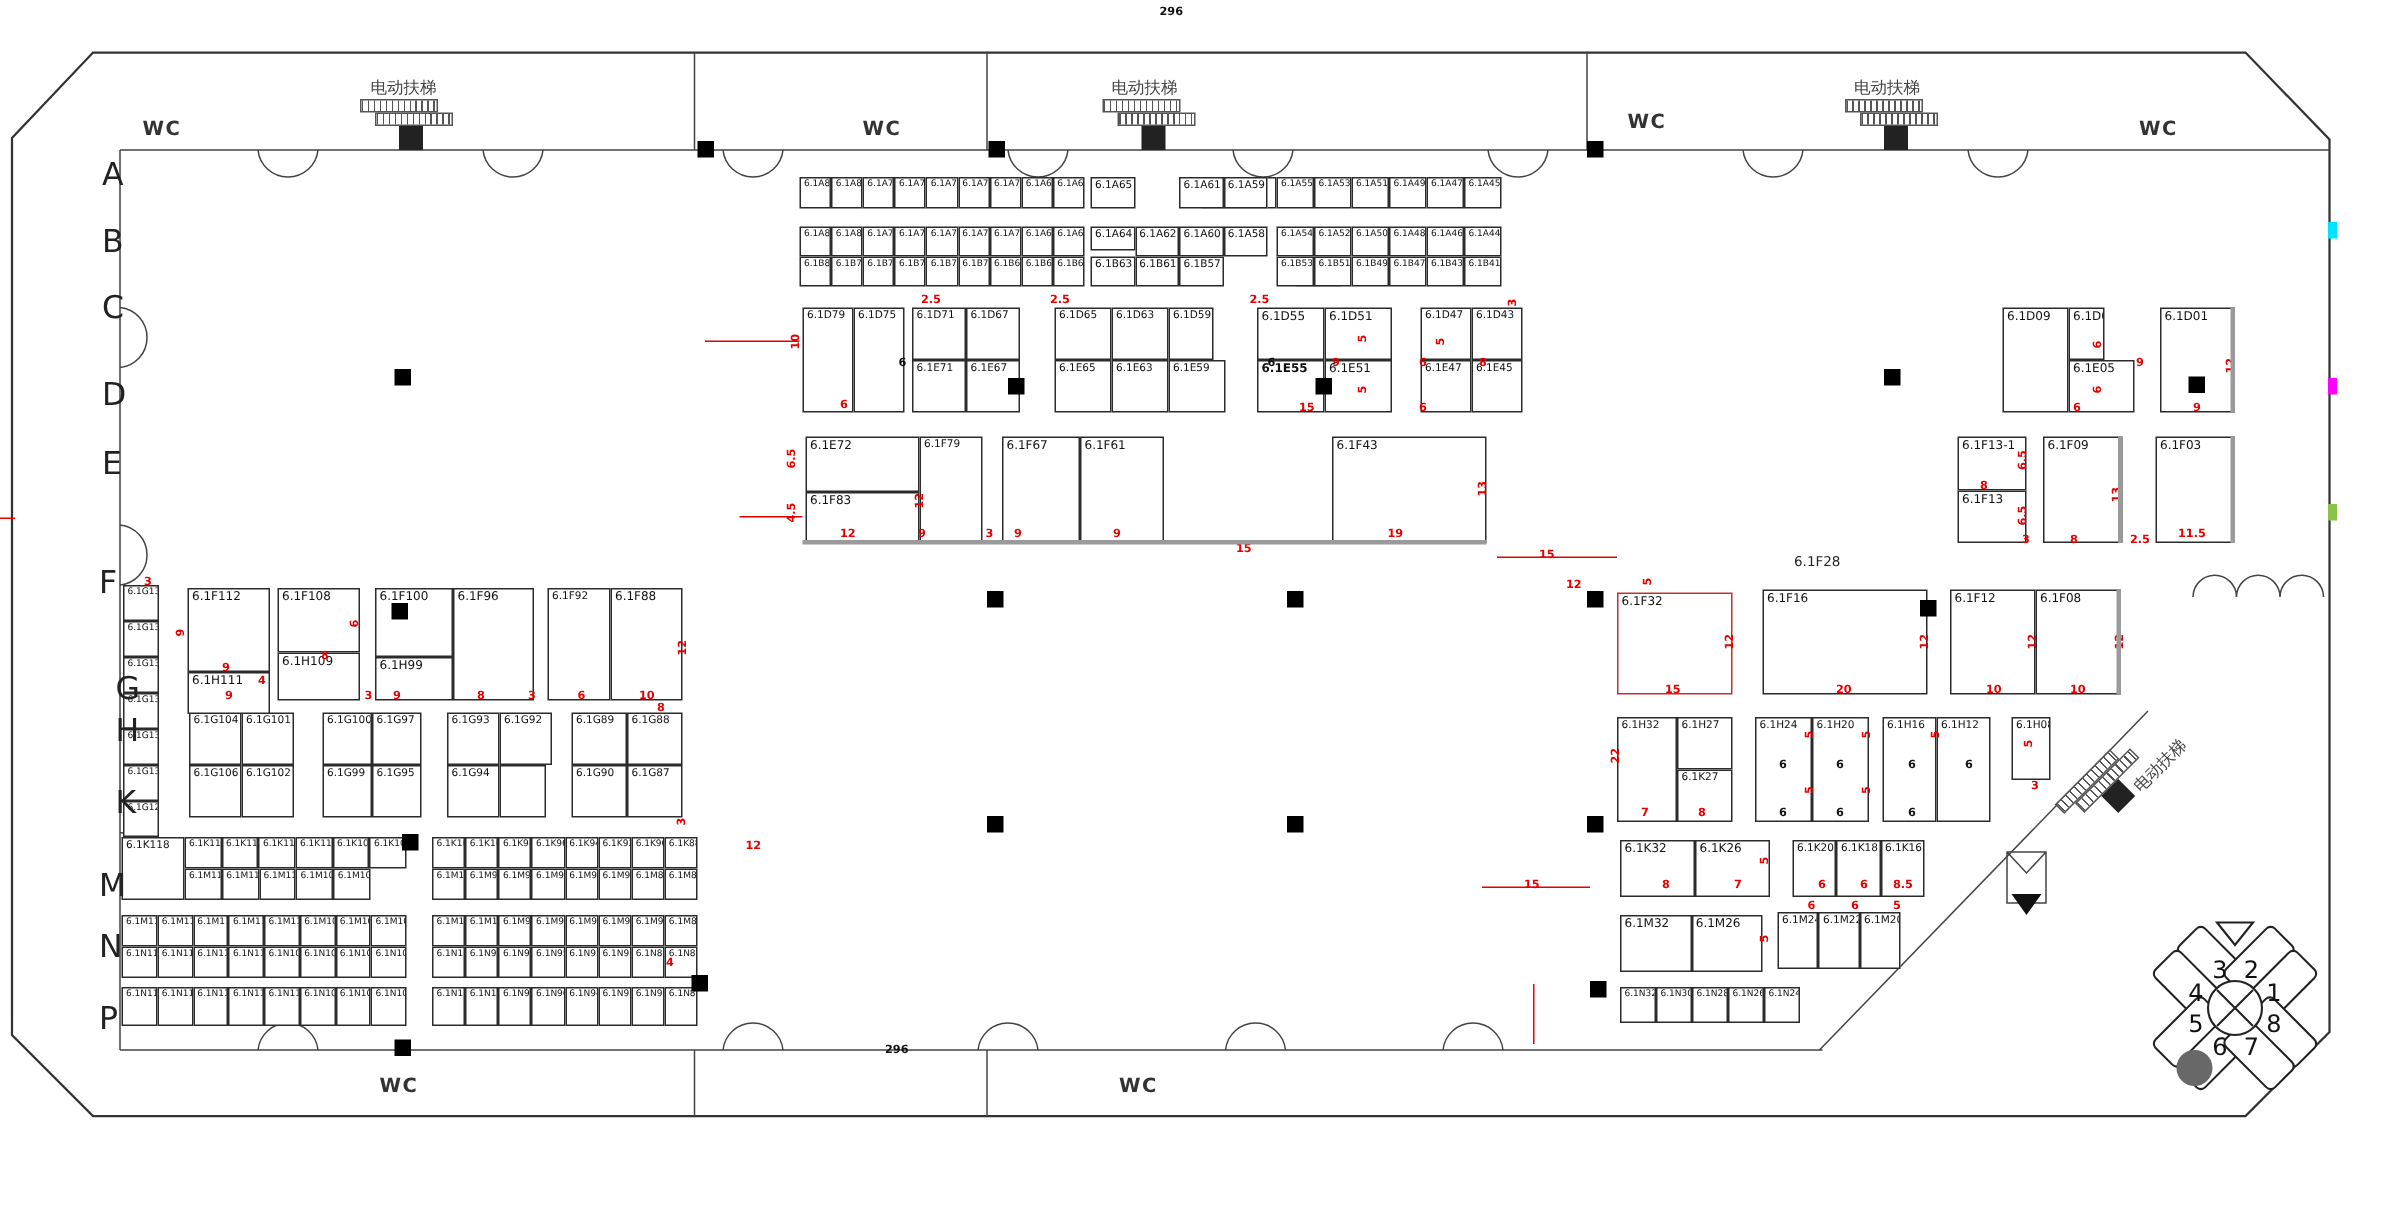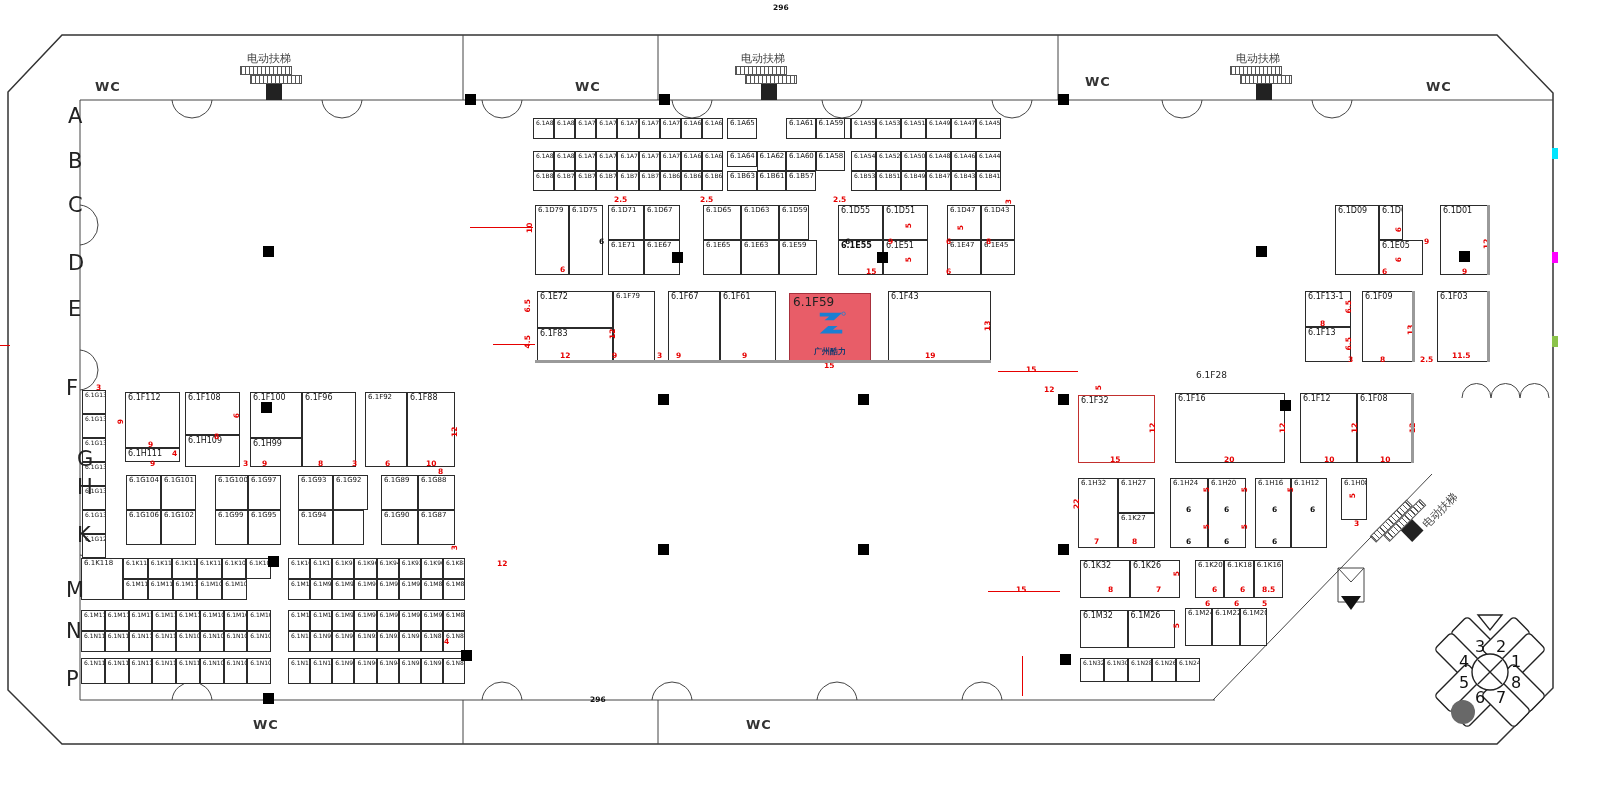--- a/index.html
+++ b/index.html
@@ -88,29 +88,20 @@
           <text x="1480" y="652">3</text>
           <text x="1464" y="667">4</text>
           <text x="1464" y="688">5</text>
           <text x="1480" y="703">6</text>
           <text x="1501" y="703">7</text>
           <text x="1516" y="688">8</text>
         </g>
     </g>
   </svg>
 
-  <div class="hl">
-    <div class="hl-id">6.1F59</div>
-    <svg class="hl-logo" width="30" height="28" viewBox="0 0 32 28">
-      <path d="M4 2 H28 L19 10 H9 L14 6 H4 Z" fill="#1b7fd2"></path>
-      <path d="M28 24 H4 L13 16 H23 L18 20 H28 Z" fill="#1b7fd2"></path>
-      <circle cx="29.5" cy="3" r="1.8" fill="none" stroke="#1b7fd2" stroke-width="0.8"></circle>
-    </svg>
-    <div class="hl-name">广州酷力</div>
-  </div>
 
 <div class="booth" style="left: 533px; top: 118px; width: 21.1111px; height: 21px; font-size: 6px; white-space: normal;">6.1A83</div>
     <div class="booth" style="left: 554.111px; top: 118px; width: 21.1111px; height: 21px; font-size: 6px; white-space: normal;">6.1A81</div>
     <div class="booth" style="left: 575.222px; top: 118px; width: 21.1111px; height: 21px; font-size: 6px; white-space: normal;">6.1A79</div>
     <div class="booth" style="left: 596.333px; top: 118px; width: 21.1111px; height: 21px; font-size: 6px; white-space: normal;">6.1A77</div>
     <div class="booth" style="left: 617.444px; top: 118px; width: 21.1111px; height: 21px; font-size: 6px; white-space: normal;">6.1A75</div>
     <div class="booth" style="left: 638.556px; top: 118px; width: 21.1111px; height: 21px; font-size: 6px; white-space: normal;">6.1A73</div>
     <div class="booth" style="left: 659.667px; top: 118px; width: 21.1111px; height: 21px; font-size: 6px; white-space: normal;">6.1A71</div>
     <div class="booth" style="left: 680.778px; top: 118px; width: 21.1111px; height: 21px; font-size: 6px; white-space: normal;">6.1A69</div>
     <div class="booth" style="left: 701.889px; top: 118px; width: 21.1111px; height: 21px; font-size: 6px; white-space: normal;">6.1A67</div>
@@ -309,21 +300,21 @@
     <div class="booth" style="left: 537px; top: 328px; width: 76px; height: 34px; font-size: 8px;">6.1F83</div>
     <div class="booth" style="left: 613px; top: 291px; width: 42px; height: 71px; font-size: 7px;">6.1F79</div>
     <div class="booth" style="left: 668px; top: 291px; width: 52px; height: 71px; font-size: 8px;">6.1F67</div>
     <div class="booth" style="left: 720px; top: 291px; width: 56px; height: 71px; font-size: 8px;">6.1F61</div>
     <div class="booth" style="left: 888px; top: 291px; width: 103px; height: 71px; font-size: 8px;">6.1F43</div>
     <div class="booth" style="left: 1305px; top: 291px; width: 46px; height: 36px; font-size: 8px;">6.1F13-1</div>
     <div class="booth" style="left: 1305px; top: 327px; width: 46px; height: 35px; font-size: 8px;">6.1F13</div>
     <div class="booth" style="left: 1362px; top: 291px; width: 53px; height: 71px; font-size: 8px;">6.1F09</div>
     <div class="booth" style="left: 1437px; top: 291px; width: 53px; height: 71px; font-size: 8px;">6.1F03</div>
     <div class="booth" style="left: 125px; top: 392px; width: 55px; height: 56px; font-size: 8px;">6.1F112</div>
-    <div class="booth" style="left: 125px; top: 448px; width: 55px; height: 14px; font-size: 8px;">6.1H111</div>
+    <div class="booth" style="left: 125px; top: 448px; width: 55px; height: 28px; font-size: 8px;">6.1H111</div>
     <div class="booth" style="left: 185px; top: 392px; width: 55px; height: 43px; font-size: 8px;">6.1F108</div>
     <div class="booth" style="left: 185px; top: 435px; width: 55px; height: 32px; font-size: 8px;">6.1H109</div>
     <div class="booth" style="left: 250px; top: 392px; width: 52px; height: 46px; font-size: 8px;">6.1F100</div>
     <div class="booth" style="left: 250px; top: 438px; width: 52px; height: 29px; font-size: 8px;">6.1H99</div>
     <div class="booth" style="left: 302px; top: 392px; width: 54px; height: 75px; font-size: 8px;">6.1F96</div>
     <div class="booth" style="left: 365px; top: 392px; width: 42px; height: 75px; font-size: 7px;">6.1F92</div>
     <div class="booth" style="left: 407px; top: 392px; width: 48px; height: 75px; font-size: 8px;">6.1F88</div>
     <div class="booth" style="left: 81px; top: 558px; width: 42px; height: 42px; font-size: 7px;">6.1K118</div>
     <div class="booth rout" style="left: 1078px; top: 395px; width: 77px; height: 68px; font-size: 8px;">6.1F32</div>
     <div class="booth" style="left: 1175px; top: 393px; width: 110px; height: 70px; font-size: 8px;">6.1F16</div>

